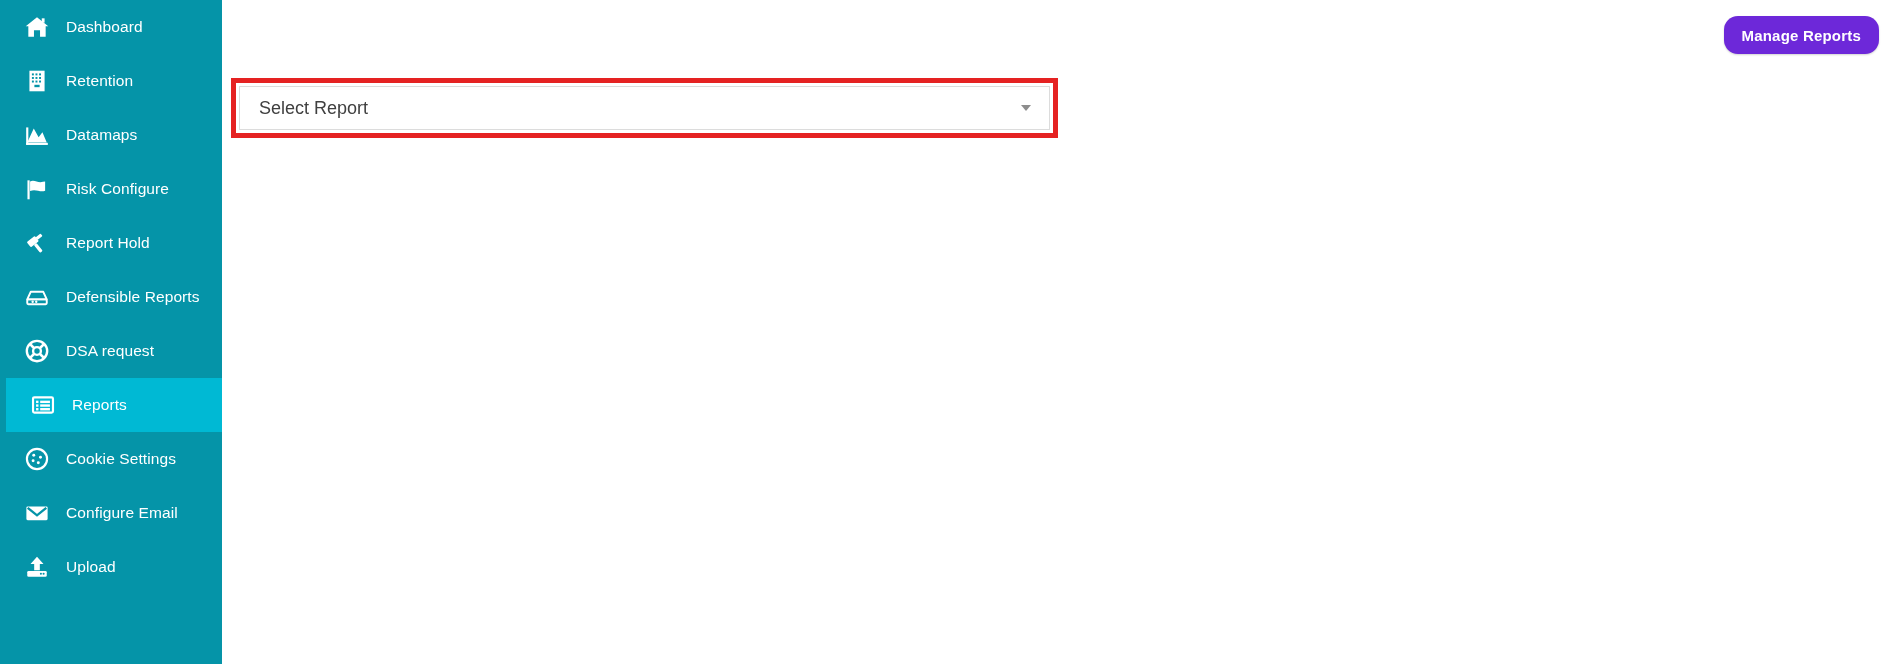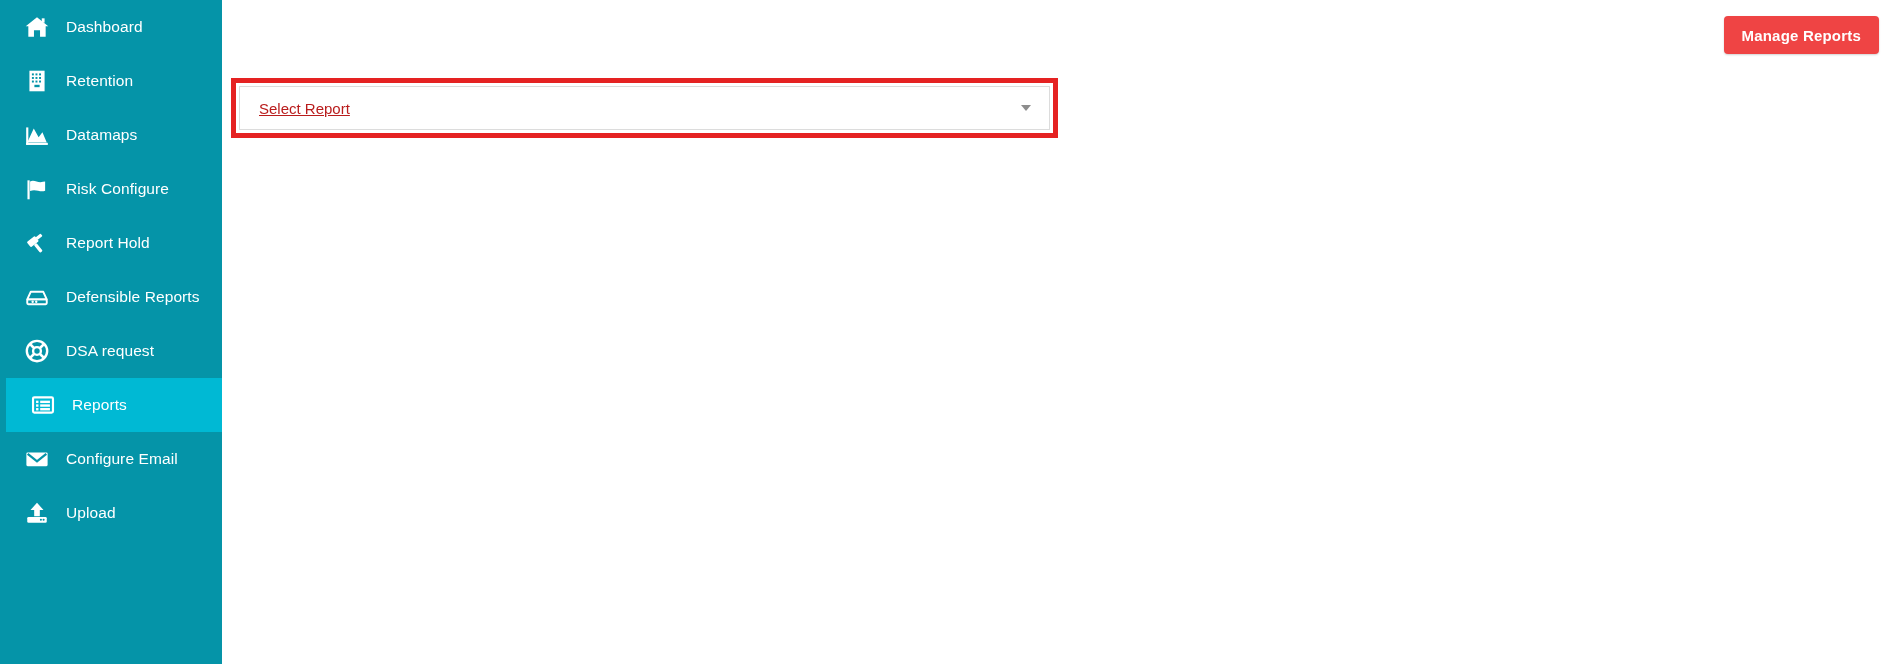--- a/index.html
+++ b/index.html
@@ -63,24 +63,24 @@
     height: 664px;
     background: #ffffff;
   }
 
   .manage-btn {
     position: absolute;
     top: 16px;
     right: 24px;
     height: 38px;
     padding: 0 18px;
-    background: #ef4444;
+    background: #6d28d9;
     color: #ffffff;
     border: none;
-    border-radius: 4px;
+    border-radius: 14px;
     font-family: "Liberation Sans", sans-serif;
     font-size: 15px;
     font-weight: bold;
     cursor: pointer;
     box-shadow: 0 1px 2px rgba(0,0,0,0.18);
     letter-spacing: 0.2px;
   }
 
   
   .highlight-box {
@@ -99,26 +99,25 @@
     top: 86px;
     width: 811px;
     height: 44px;
     background: #ffffff;
     border: 1px solid #dcdcdc;
     display: flex;
     align-items: center;
     cursor: pointer;
   }
   .select-label {
-    font-size: 15px;
-    color: #b91c1c;
+    font-size: 18px;
+    color: #404040;
     padding-left: 19px;
     flex: 1 1 auto;
     white-space: nowrap;
-    text-decoration: underline;
   }
   .select-caret {
     width: 26px;
     height: 100%;
     display: flex;
     align-items: center;
     justify-content: center;
     margin-right: 10px;
   }
   .caret-tri {
@@ -239,20 +238,34 @@
             <rect x="5.6" y="14.8" width="2.2" height="2.2"></rect>
             <rect x="9.4" y="8" width="9" height="2.2"></rect>
             <rect x="9.4" y="11.4" width="9" height="2.2"></rect>
             <rect x="9.4" y="14.8" width="9" height="2.2"></rect>
           </g>
         </svg>
       </span>
       <span class="nav-label">Reports</span>
     </div>
 
+    <div class="nav-item">
+      <span class="nav-icon">
+        <svg width="26" height="26" viewBox="0 0 24 24">
+          <circle cx="12" cy="12" r="9.3" fill="none" stroke="#ffffff" stroke-width="2"></circle>
+          <g fill="#ffffff">
+            <circle cx="9" cy="8.6" r="1.35"></circle>
+            <circle cx="15.2" cy="10.4" r="1.35"></circle>
+            <circle cx="8.4" cy="13.6" r="1.35"></circle>
+            <circle cx="13.2" cy="15.4" r="1.35"></circle>
+          </g>
+        </svg>
+      </span>
+      <span class="nav-label">Cookie Settings</span>
+    </div>
 
     <div class="nav-item">
       <span class="nav-icon">
         <svg width="26" height="26" viewBox="0 0 24 24">
           <rect x="2.2" y="6" width="19.6" height="12.6" rx="1.2" fill="#ffffff"></rect>
           <path d="M3.4 7.2 L12 14.2 L20.6 7.2" fill="none" stroke="#0594a8" stroke-width="2.1"></path>
         </svg>
       </span>
       <span class="nav-label">Configure Email</span>
     </div>

